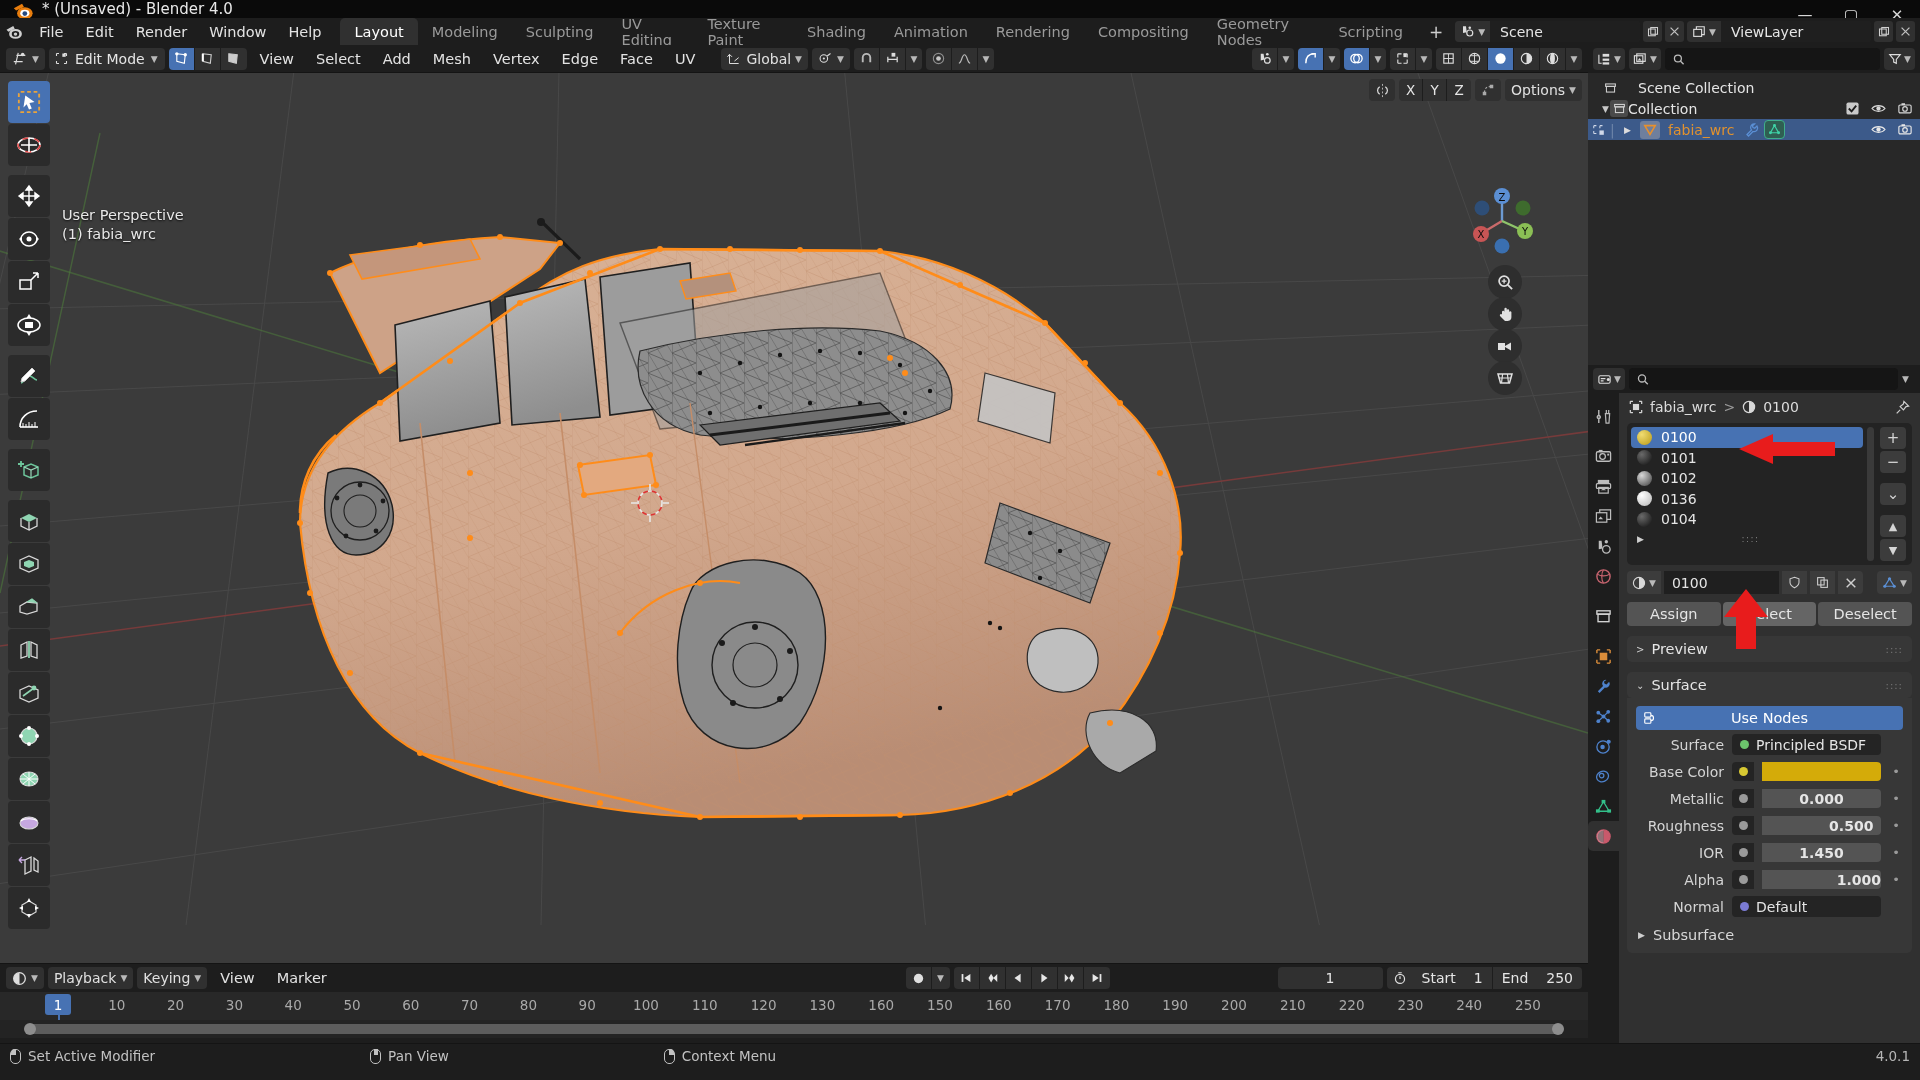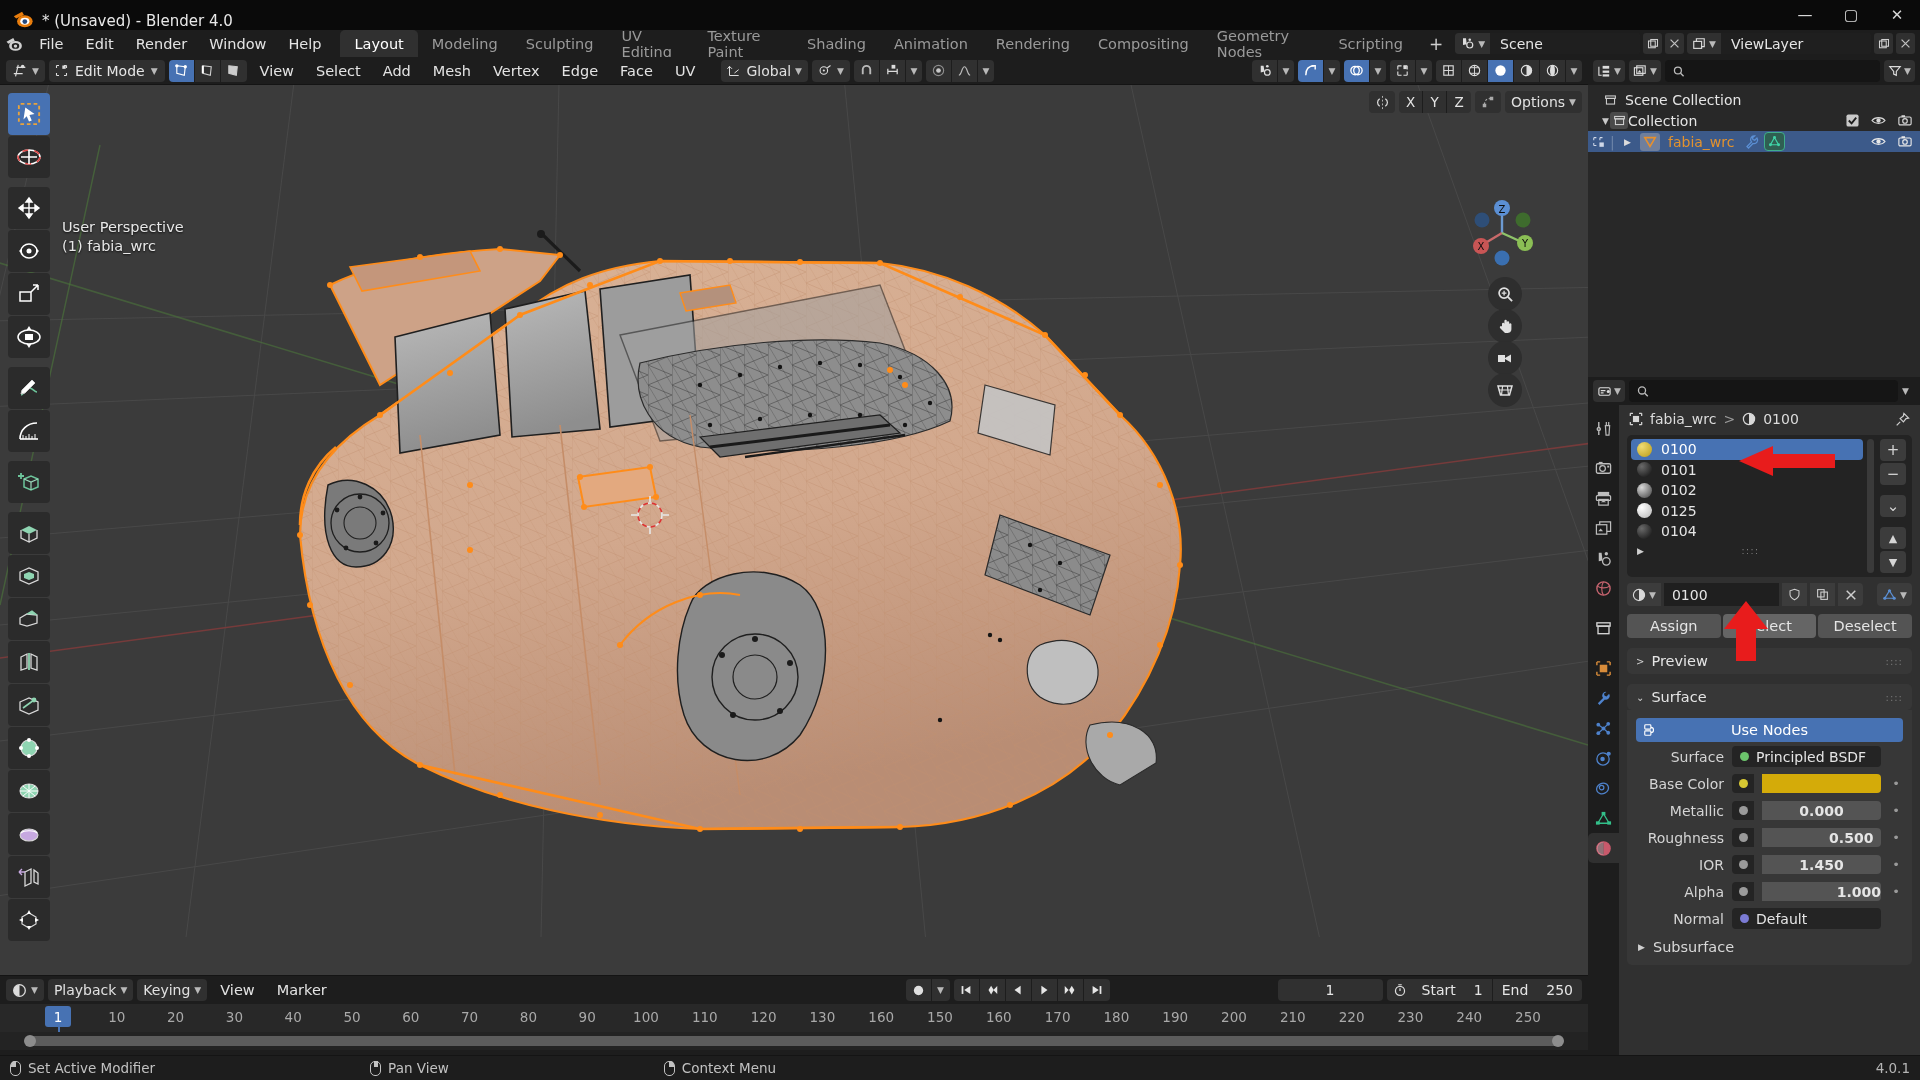--- a/index.html
+++ b/index.html
@@ -1,21 +1,21 @@
 <!DOCTYPE html>
 <html><head>
 <meta charset="utf-8">
 <style>
   * { box-sizing: border-box; margin:0; padding:0; }
   html,body { width:1920px; height:1080px; overflow:hidden; background:#1d1d1d;
     font-family:"DejaVu Sans","Liberation Sans",sans-serif; color:#e5e5e5; }
   body { font-size:16px; }
 
   
-  #titlebar { height:30px; background:#0a0a0a; display:flex; align-items:flex-end; padding:0 6px;
+  #titlebar { height:18px; background:#0a0a0a; display:flex; align-items:flex-start; padding:0 6px;
     font-size:15px; color:#e8e8e8; position:relative; }
   #titlebar .blender-logo { width:22px; height:22px; margin:0 8px 0 6px; position:relative; flex:0 0 auto;}
   #titlebar .win-btns { position:absolute; right:0; top:0; height:30px; display:flex; }
   #titlebar .win-btn { width:46px; height:30px; display:flex; align-items:center; justify-content:center;
     font-size:15px; color:#d8d8d8; }
 
   
   #topbar { height:27px; background:#1d1d1d; display:flex; align-items:stretch; position:relative; }
   #topbar .tb-logo { width:30px; display:flex; align-items:center; justify-content:center; }
   .menu-item { padding:0 11px; display:flex; align-items:center; font-size:14.5px; color:#e3e3e3; cursor:default;}
@@ -1041,21 +1041,21 @@
       <div id="ol-body">
 
         <div class="ol-row">
           <span style="width:16px"></span>
           <span class="ol-disc">
             <svg width="14" height="14" viewBox="0 0 16 16">
                 <rect x="2" y="3" width="12" height="3" fill="none" stroke="#d0d0d0" stroke-width="1.3"></rect>
                 <rect x="3" y="6" width="10" height="7" fill="none" stroke="#d0d0d0" stroke-width="1.3"></rect>
               </svg>
           </span>
-          <span style="margin-left:8px">Scene Collection</span>
+          <span style="margin-left:21px">Scene Collection</span>
         </div>
 
         <div class="ol-row">
           <span style="width:14px;padding-left:14px;font-size:9px;color:#c8c8c8">▼</span>
           <span class="ol-disc" style="margin-left:8px;background:#4a4a4a;border-radius:3px;width:18px;height:17px">
             <svg width="13" height="13" viewBox="0 0 16 16">
                 <rect x="2" y="3" width="12" height="3" fill="none" stroke="#d0d0d0" stroke-width="1.3"></rect>
                 <rect x="3" y="6" width="10" height="7" fill="none" stroke="#d0d0d0" stroke-width="1.3"></rect>
               </svg>
           </span>
@@ -1289,21 +1289,21 @@
               <div class="mat-row">
                 <span class="mat-ball" style="background:radial-gradient(circle at 32% 30%, #6a6a6a, #0d0d0d)"></span>
                 <span>0101</span>
               </div>
               <div class="mat-row">
                 <span class="mat-ball" style="background:radial-gradient(circle at 32% 30%, #d8d8d8, #3d3d3d)"></span>
                 <span>0102</span>
               </div>
               <div class="mat-row">
                 <span class="mat-ball" style="background:radial-gradient(circle at 32% 30%, #ffffff, #b5b5b5)"></span>
-                <span>0125</span>
+                <span>0136</span>
               </div>
               <div class="mat-row">
                 <span class="mat-ball" style="background:radial-gradient(circle at 32% 30%, #6a6a6a, #0d0d0d)"></span>
                 <span>0104</span>
               </div>
               <div class="mat-foot">
                 <span style="font-size:9px;color:#cfcfcf">▶</span>
                 <span style="margin-left:auto;margin-right:auto;color:#808080;font-size:9px;letter-spacing:1.5px">::::</span>
               </div>
             </div>

